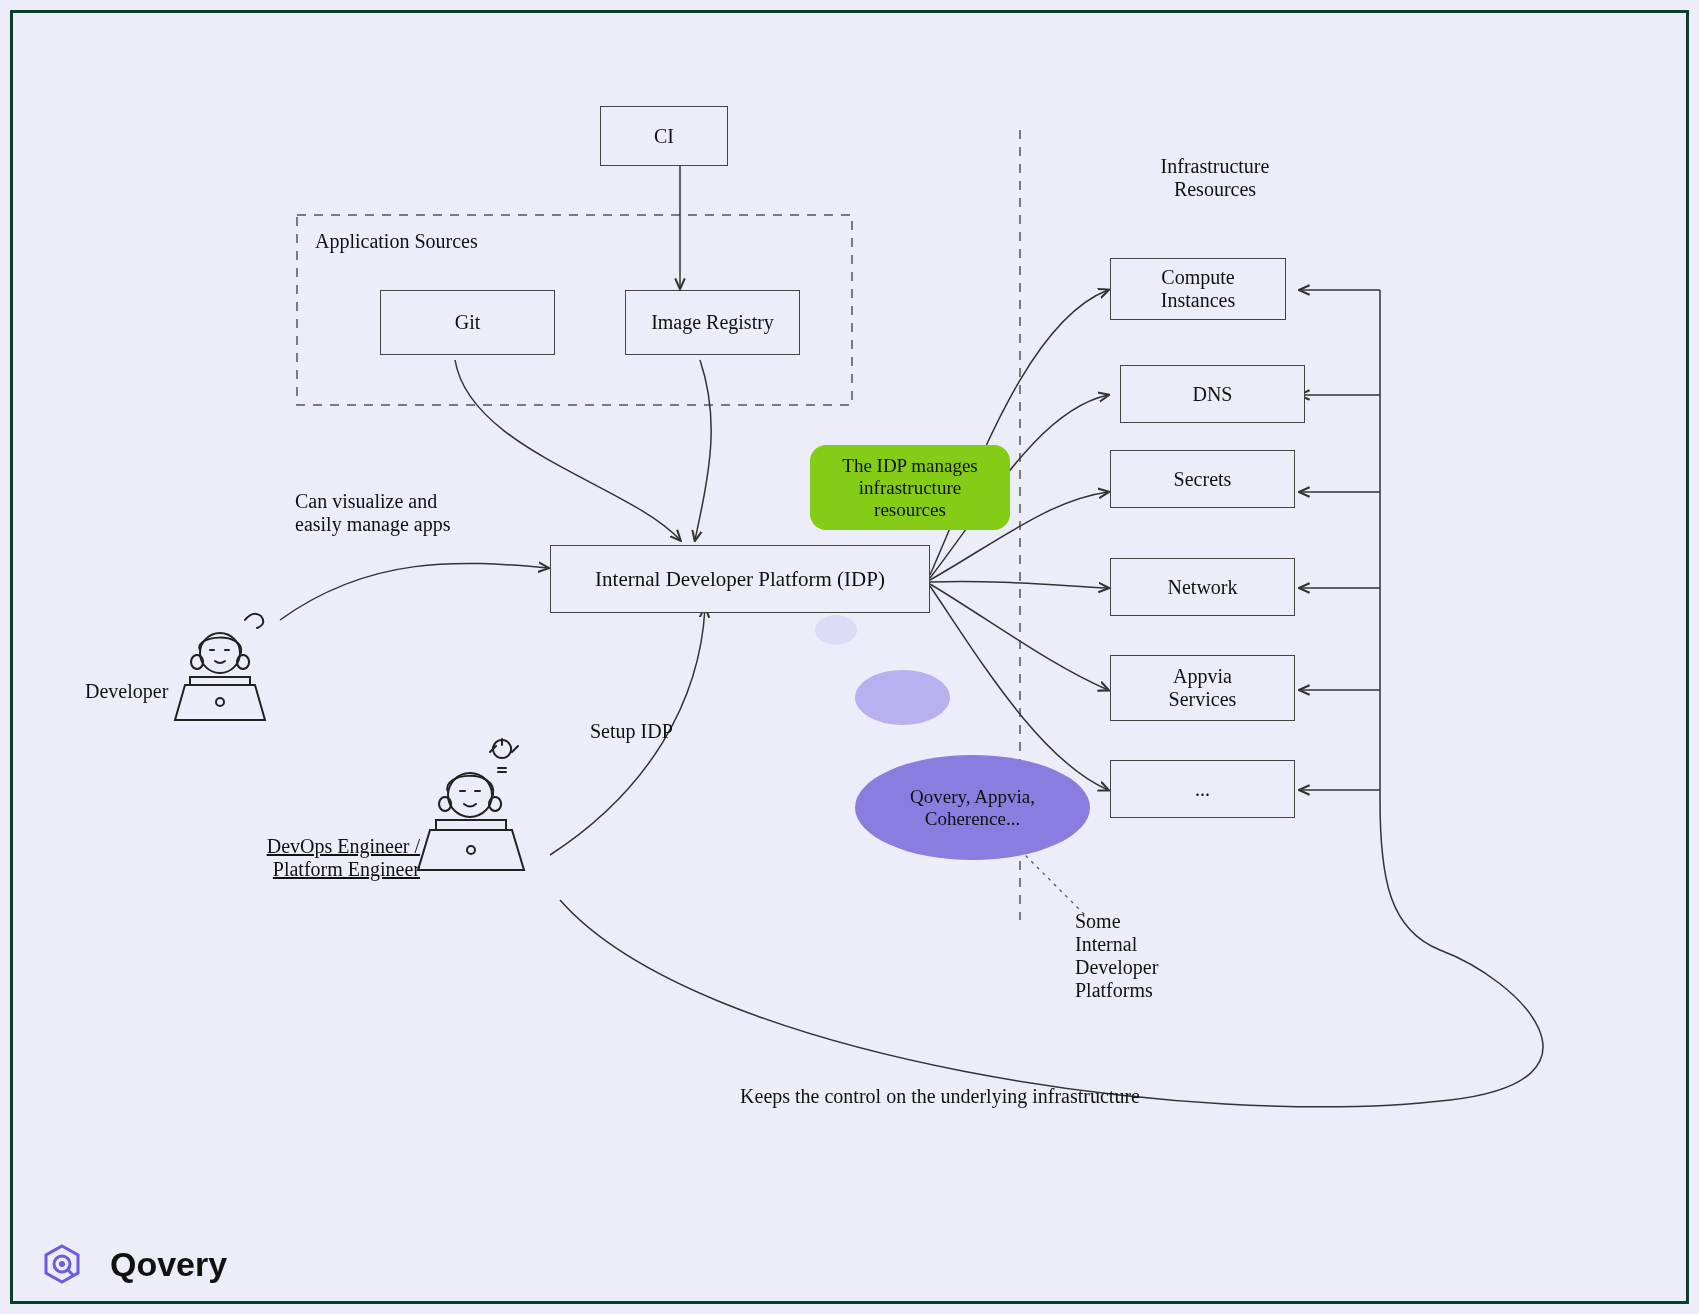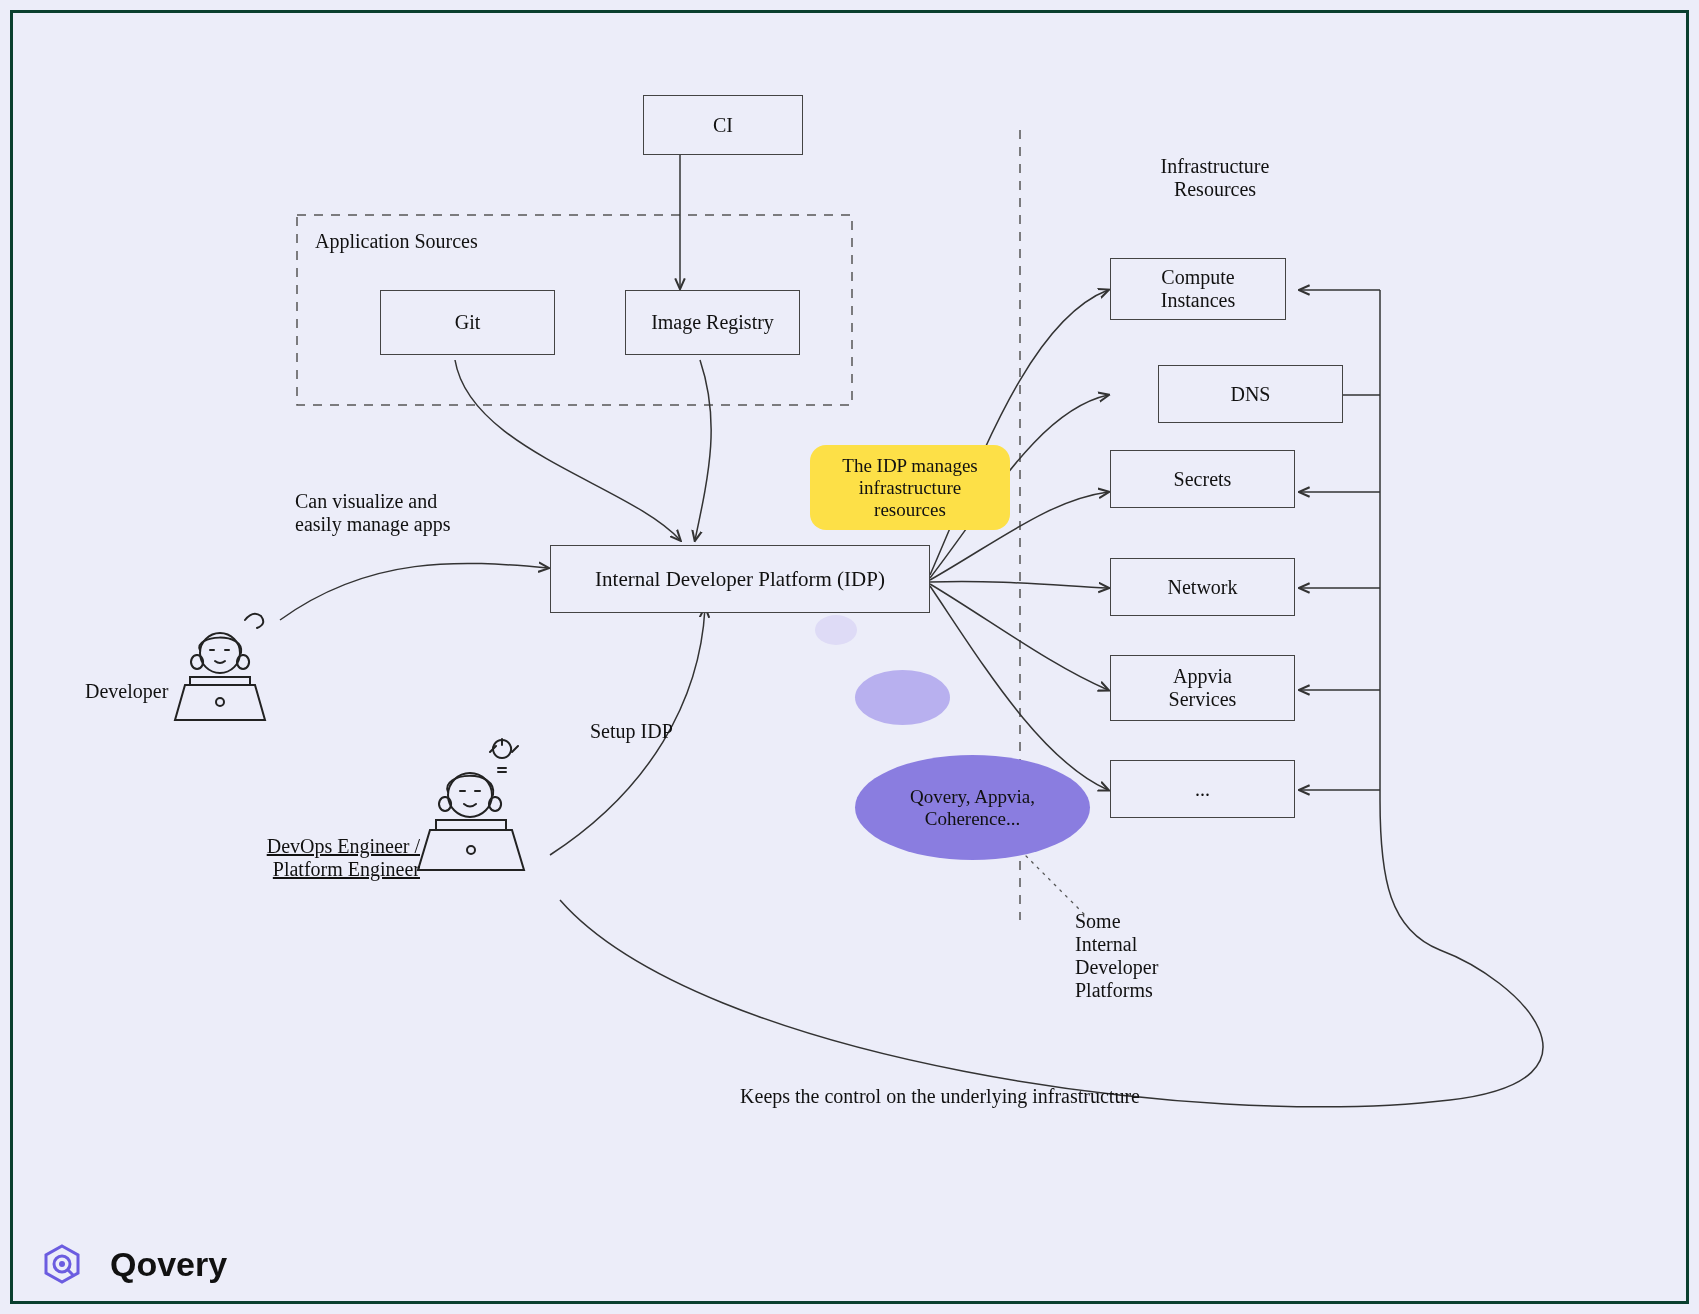--- a/index.html
+++ b/index.html
@@ -34,21 +34,21 @@
     box-sizing: border-box;
   }
   .label {
     position: absolute;
     font-size: 20px;
     text-align: center;
   }
   .bubble {
     position: absolute;
     border-radius: 16px;
-    background: #fde047;
+    background: #84cc16;
     display: flex;
     align-items: center;
     justify-content: center;
     text-align: center;
     font-size: 19px;
     padding: 8px 12px;
     box-sizing: border-box;
   }
   .ellipse-bg {
     position: absolute;
@@ -138,21 +138,21 @@
 
     <path d="M 10 70 L 92 70 L 104 110 L -2 110 Z"></path>
     <path d="M 16 70 L 16 60 L 86 60 L 86 70"></path>
     <circle cx="51" cy="90" r="4"></circle>
   </g>
 </svg>
 
 <div class="ellipse-bg" style="left:815px; top:615px; width:42px; height:30px; background:#dedbf6;"></div>
 <div class="ellipse-bg" style="left:855px; top:670px; width:95px; height:55px; background:#b8b0ef;"></div>
 
-<div class="box" style="left:600px; top:95px; width:160px; height:60px;margin-left:43px;">
+<div class="box" style="left:600px; top:106px; width:128px; height:60px;">
   <span>CI</span>
 </div>
 
 <div class="label" style="left:315px; top:230px; text-align:center;">Application Sources</div>
 
 <div class="box" style="left:380px; top:290px; width:175px; height:65px;">
   <span>Git</span>
 </div>
 
 <div class="box" style="left:625px; top:290px; width:175px; height:65px; white-space:pre-line;">
@@ -163,21 +163,21 @@
   <span>Internal Developer Platform (IDP)</span>
 </div>
 
 <div class="label" style="left:1115px; top:155px; width:200px; white-space:pre-line;">Infrastructure
 Resources</div>
 
 <div class="box" style="left:1110px; top:258px; width:176px; height:62px; white-space:pre-line;">
   <span>Compute
 Instances</span>
 </div>
-<div class="box" style="left:1158px; top:365px; width:185px; height:58px;">
+<div class="box" style="left:1120px; top:365px; width:185px; height:58px;">
   <span>DNS</span>
 </div>
 <div class="box" style="left:1110px; top:450px; width:185px; height:58px;">
   <span>Secrets</span>
 </div>
 <div class="box" style="left:1110px; top:558px; width:185px; height:58px;">
   <span>Network</span>
 </div>
 <div class="box" style="left:1110px; top:655px; width:185px; height:66px; white-space:pre-line;">
   <span>Appvia

